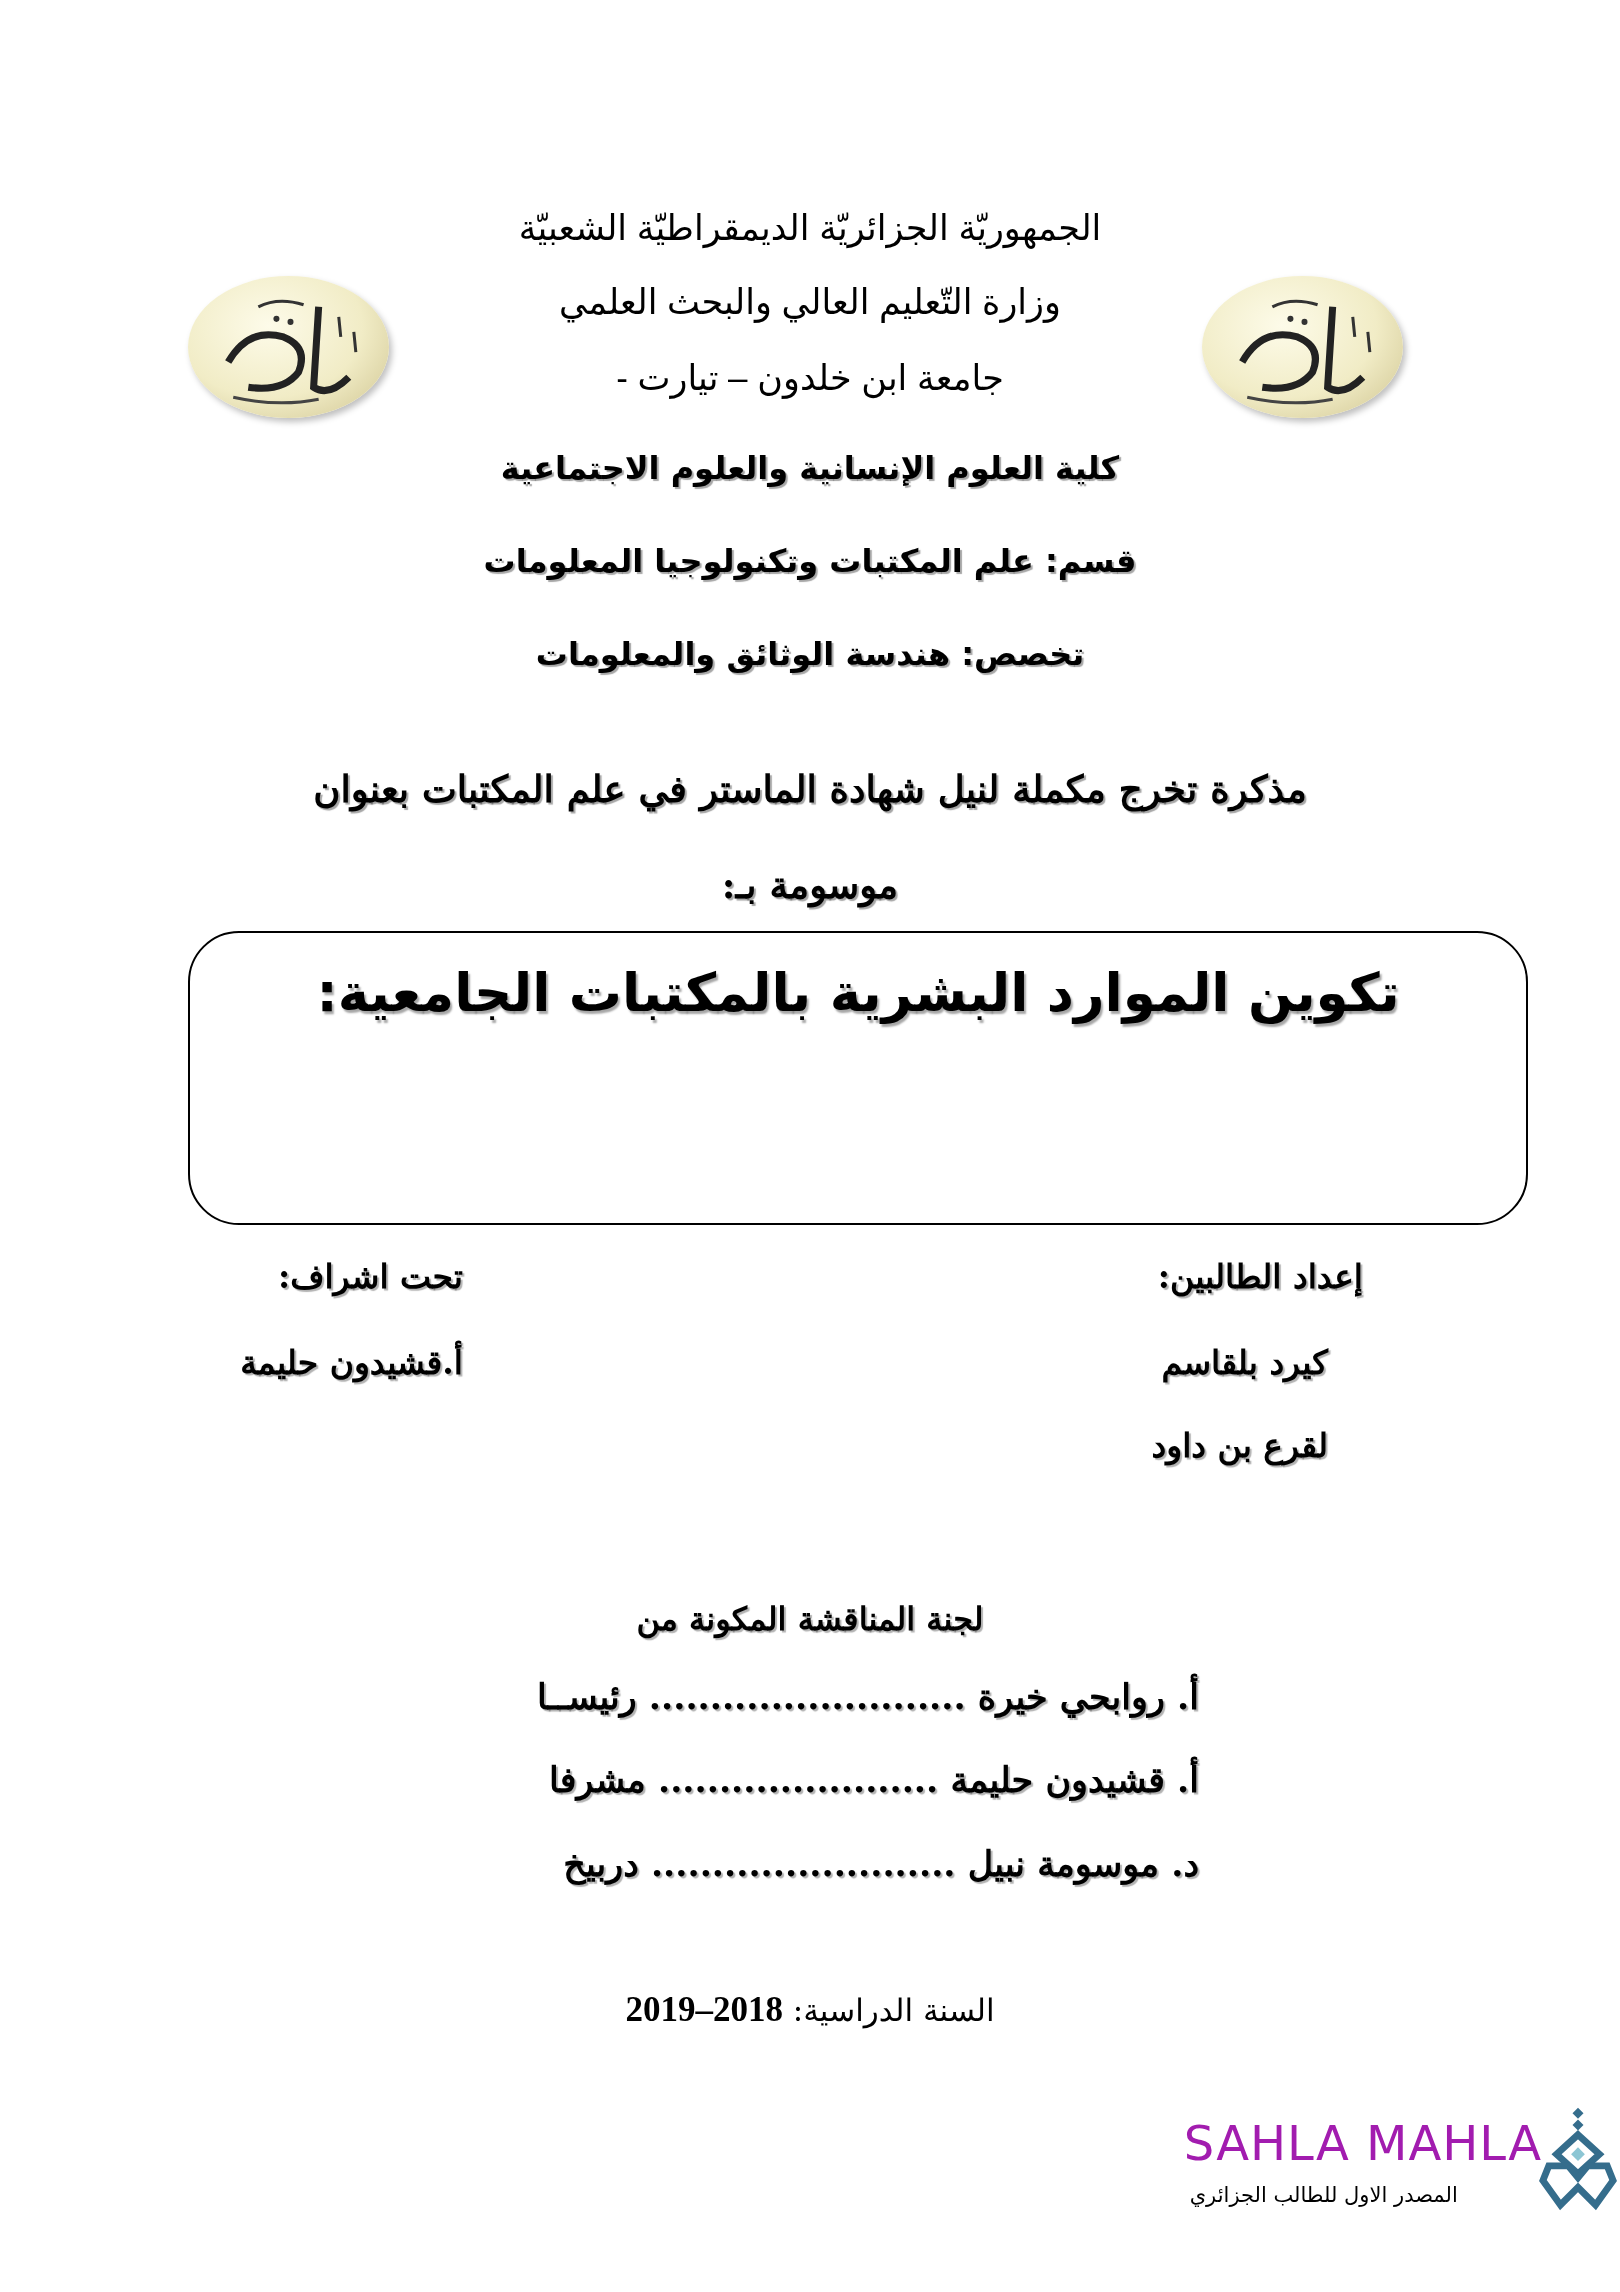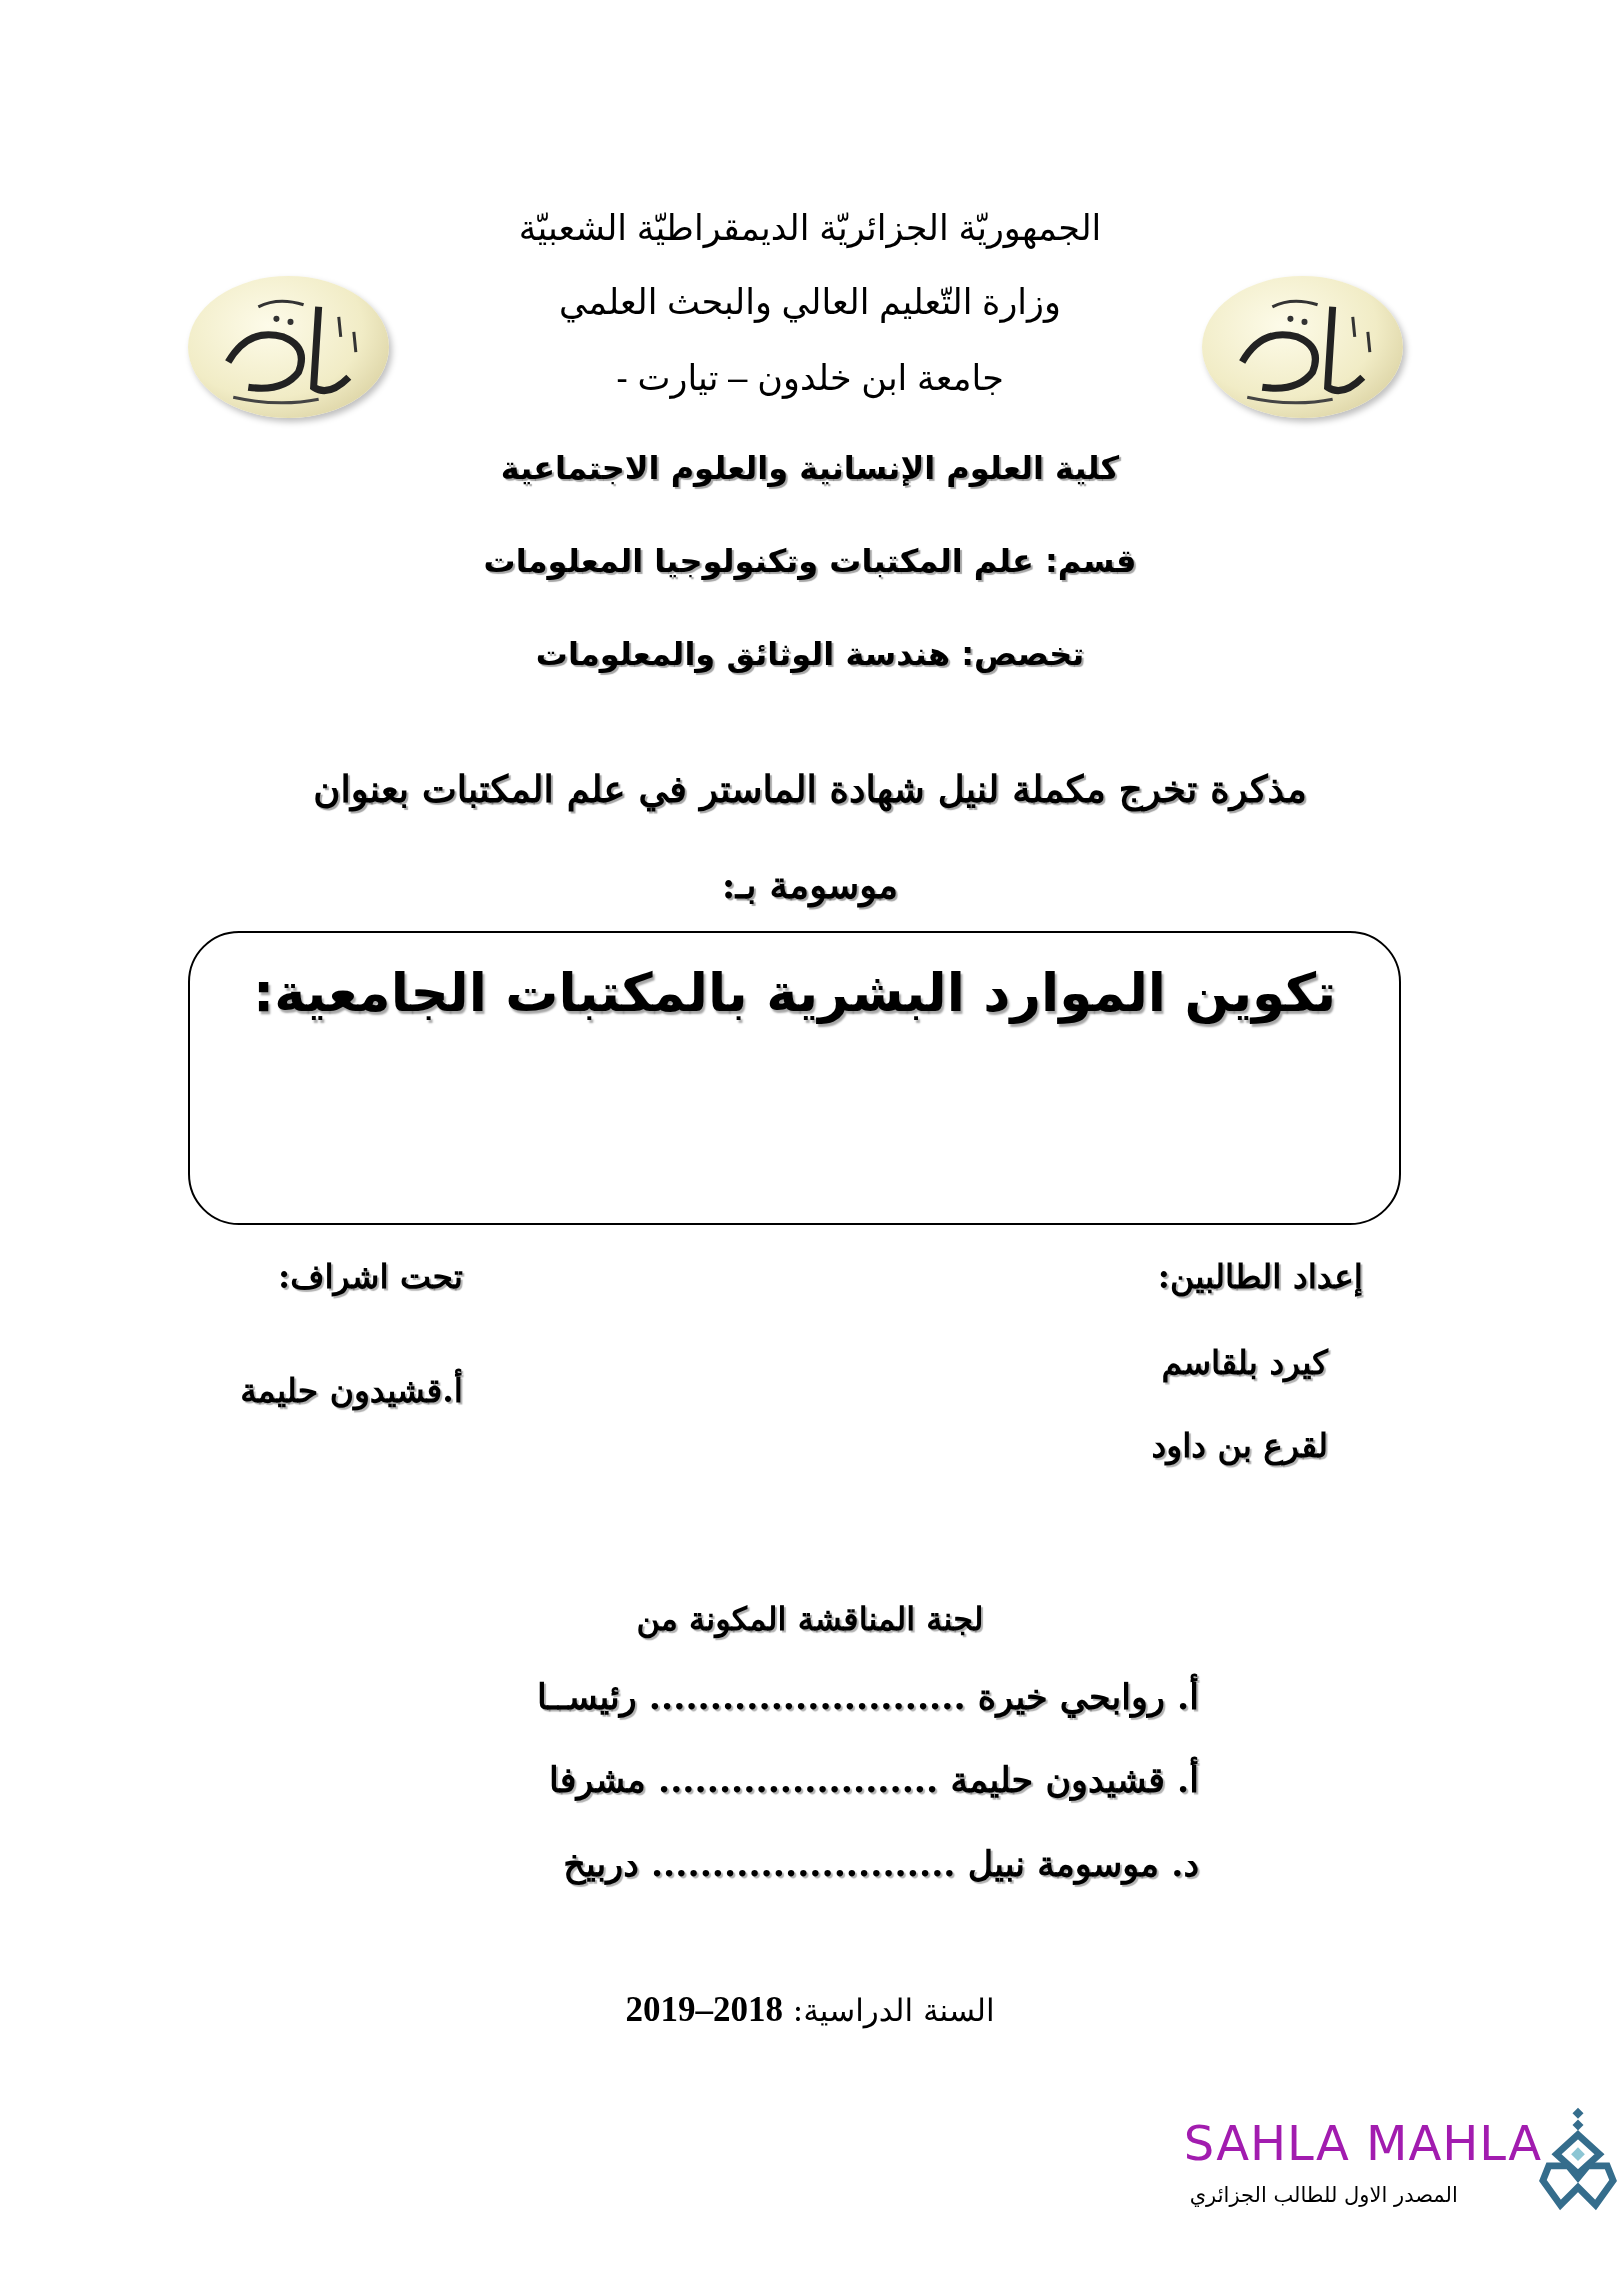--- a/index.html
+++ b/index.html
@@ -21,21 +21,21 @@
     .seal {
       position: absolute; width: 201px; height: 142px; border-radius: 50%;
       background: radial-gradient(ellipse at 40% 35%, #fdfbe9 0%, #f1ecc6 55%, #d9d0a0 85%, #b8ae80 100%);
       box-shadow: 2.9px 3.9px 5.9px rgba(0,0,0,0.25);
       overflow: hidden;
     }
     .seal svg { width: 100%; height: 100%; }
 
     
     .title-box {
-      position: absolute; left: 188px; top: 931px; width: 1213px; height: 294px;
+      position: absolute; left: 188px; top: 931px; width: 1340px; height: 294px;
       border: 2px solid #000; border-radius: 51px; box-sizing: border-box;
     }
     .title-main {
       position: absolute; left: 0; right: 0; top: 29px; text-align: center;
       font-family: "DejaVu Sans", sans-serif; font-size: 53px; font-weight: bold;
       text-shadow: 2px 2.9px 2px rgba(0,0,0,0.35); white-space: nowrap;
     }
     .title-sub {
       position: absolute; left: 0; right: 0; top: 162px; text-align: center;
       font-family: "DejaVu Serif", serif; font-size: 39px;
@@ -112,21 +112,21 @@
 
 <div class="title-box">
   <div class="title-main">تكوين الموارد البشرية بالمكتبات الجامعية:</div>
 </div>
 
 <div class="col-text" style="right:257px; top:1257px;">إعداد الطالبين:</div>
 <div class="col-text" style="right:292px; top:1343px;">كيرد بلقاسم</div>
 <div class="col-text" style="right:292px; top:1426px;">لقرع بن داود</div>
 
 <div class="col-text" style="right:1157px; top:1257px;">تحت اشراف:</div>
-<div class="col-text" style="right:1157px; top:1343px;margin-top:28px;">أ.قشيدون حليمة</div>
+<div class="col-text" style="right:1157px; top:1343px;">أ.قشيدون حليمة</div>
 
 <div class="center-line col-text" style="top:1600px; font-size:32px;">لجنة المناقشة المكونة من</div>
 
 <div class="jury-row" style="top:1676px;">
   <span>أ. روابحي خيرة</span>
   <span class="dots">..........................</span>
   <span>رئيســا</span>
 </div>
 <div class="jury-row" style="top:1759px;">
   <span>أ. قشيدون حليمة</span>

